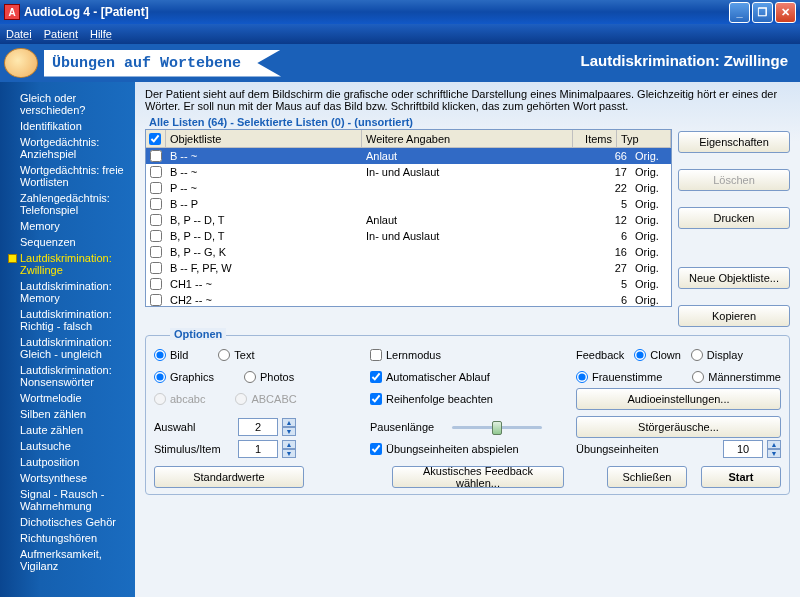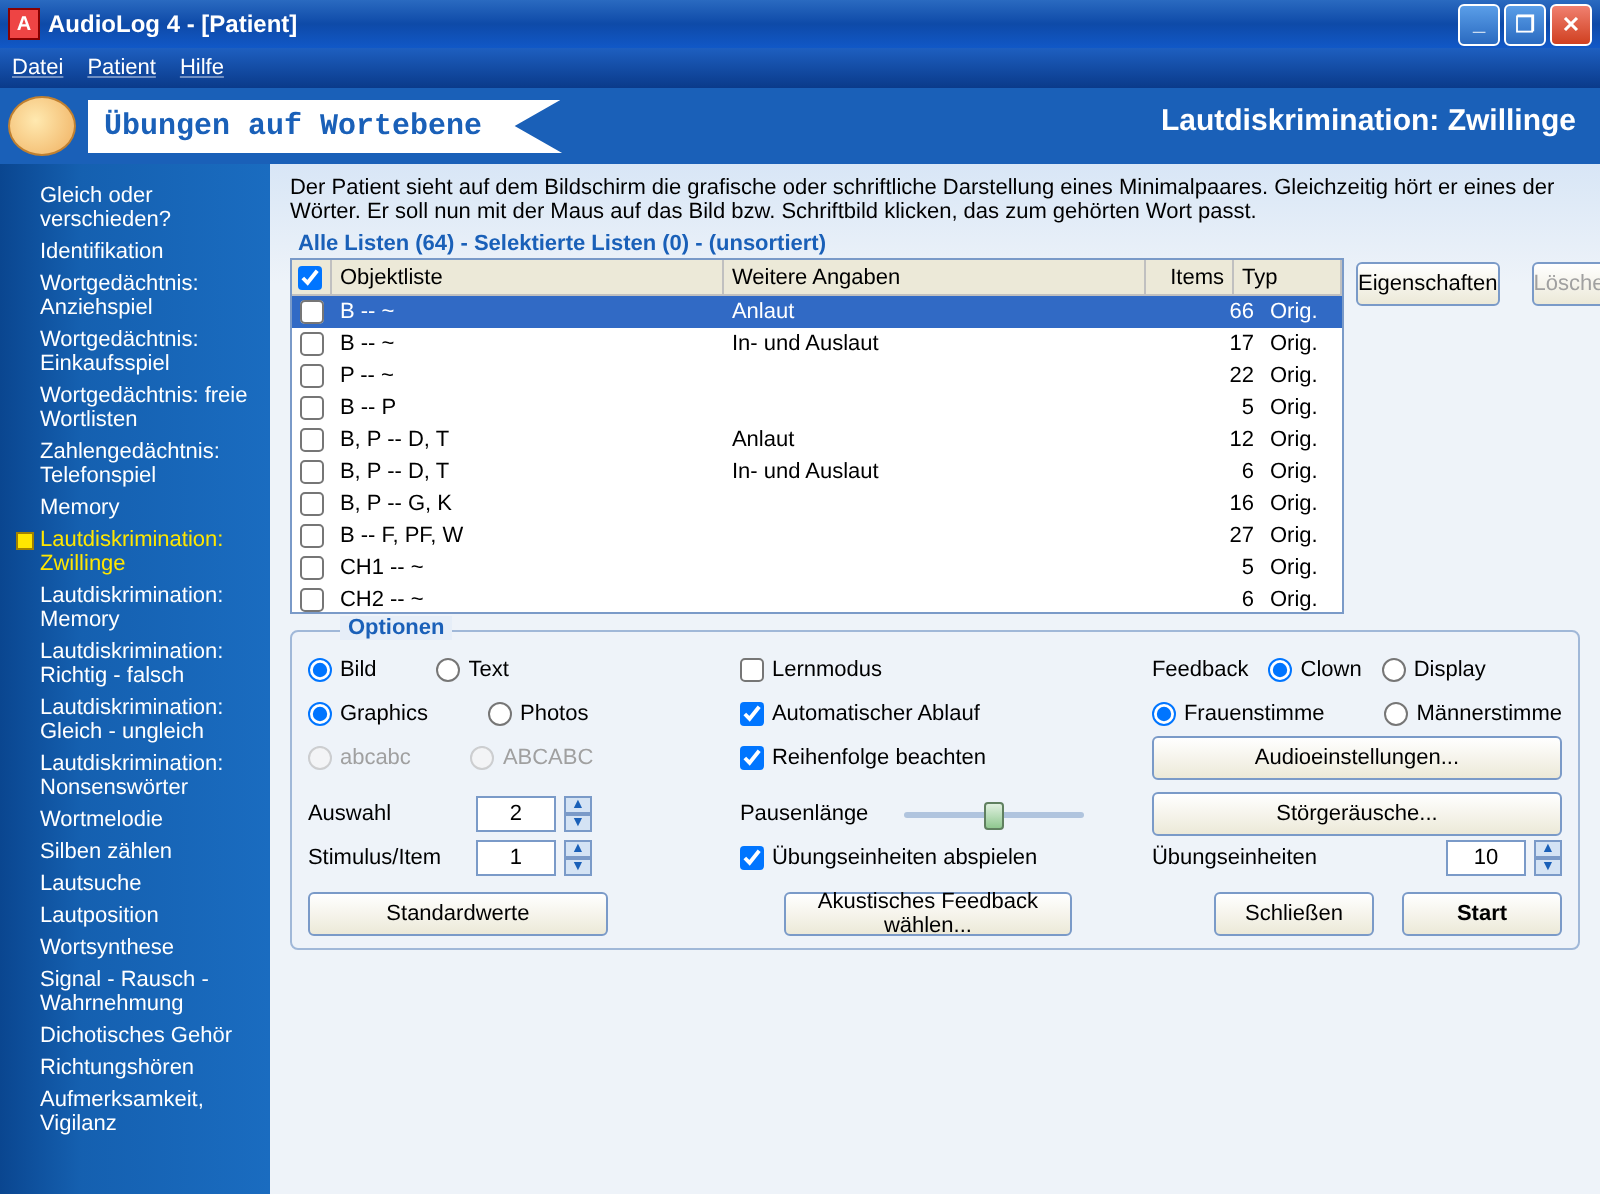--- a/index.html
+++ b/index.html
@@ -40,21 +40,21 @@
   .table-body { height: calc(100% - 18px); overflow-y:scroll; font-size:11px;}
   .tr { display:flex; height:16px; align-items:center;}
   .tr.sel { background:#316ac5; color:#fff;}
   .td { padding:0 4px; overflow:hidden; white-space:nowrap;}
   .td.chk { width:20px; display:flex; justify-content:center;}
   .td.obj { flex:0 0 196px;}
   .td.ang { flex:1;}
   .td.it { width:44px; text-align:right;}
   .td.typ { width:40px;}
   input[type=checkbox] { width:12px; height:12px; }
-  .side-btns { width:112px; display:flex; flex-direction:row; gap:16px; padding-top:2px;}
+  .side-btns { width:112px; display:flex; flex-direction:column; gap:16px; padding-top:2px;}
   .btn { background: linear-gradient(to bottom, #fff, #ece9d8); border:1px solid #7a9ac8; border-radius:3px; height:22px; font-size:11px; cursor:pointer; display:flex; align-items:center; justify-content:center;}
   .btn:disabled, .btn.disabled { color:#a0a0a0; }
   .options-group { margin-top:8px; border:1px solid #a0b8d8; border-radius:4px; position:relative; padding:8px 8px 6px 8px;}
   .options-group > .legend { position:absolute; top:-8px; left:24px; background:#e6eef8; color:#1a60b8; font-weight:bold; padding:0 4px;}
   .opt-grid { display:grid; grid-template-columns: 210px 200px 1fr; gap: 2px 6px; }
   .opt-row { display:flex; align-items:center; height:22px;}
   .radio-lbl, .chk-lbl { display:flex; align-items:center; gap:4px; font-size:11px;}
   input[type=radio] { width:12px; height:12px;}
   .opt-col { display:flex; flex-direction:column; }
   .radio-pair { display:flex; gap: 30px; }
@@ -94,31 +94,32 @@
   </div>
   <div class="banner-right">Lautdiskrimination: Zwillinge</div>
 </div>
 
 <div class="app">
   <div class="sidebar">
     <div class="nav" id="nav">
         <div class="nav-item">Gleich oder verschieden?</div>
         <div class="nav-item">Identifikation</div>
         <div class="nav-item">Wortgedächtnis: Anziehspiel</div>
-        <div class="nav-item">Wortgedächtnis: Einkaufsspiel</div>
         <div class="nav-item">Wortgedächtnis: freie Wortlisten</div>
         <div class="nav-item">Zahlengedächtnis: Telefonspiel</div>
         <div class="nav-item">Memory</div>
+        <div class="nav-item">Sequenzen</div>
         <div class="nav-item selected">Lautdiskrimination: Zwillinge</div>
         <div class="nav-item">Lautdiskrimination: Memory</div>
         <div class="nav-item">Lautdiskrimination: Richtig - falsch</div>
         <div class="nav-item">Lautdiskrimination: Gleich - ungleich</div>
         <div class="nav-item">Lautdiskrimination: Nonsenswörter</div>
         <div class="nav-item">Wortmelodie</div>
         <div class="nav-item">Silben zählen</div>
+        <div class="nav-item">Laute zählen</div>
         <div class="nav-item">Lautsuche</div>
         <div class="nav-item">Lautposition</div>
         <div class="nav-item">Wortsynthese</div>
         <div class="nav-item">Signal - Rausch - Wahrnehmung</div>
         <div class="nav-item">Dichotisches Gehör</div>
         <div class="nav-item">Richtungshören</div>
         <div class="nav-item">Aufmerksamkeit, Vigilanz</div>
       </div>
 
   </div>
@@ -371,21 +372,21 @@
                     <div>▲</div>
                     <div>▼</div>
                   </div>
                 </div>
             </div>
           </div>
         </div>
         <div class="bottom-btns">
           <button class="btn" style="width:150px;">Standardwerte</button>
           <div style="flex:0 0 60px;"></div>
-          <button class="btn" style="width:144px;padding-left:14px;">Akustisches Feedback wählen...</button>
+          <button class="btn" style="width:172px;padding-left:14px;">Akustisches Feedback wählen...</button>
           <div style="flex:1;"></div>
           <button class="btn" style="width:80px;">Schließen</button>
           <button class="btn" style="width:80px; font-weight:bold;">Start</button>
         </div>
       </div>
     </div>
   </div>
 </div>
 
 </body></html>

